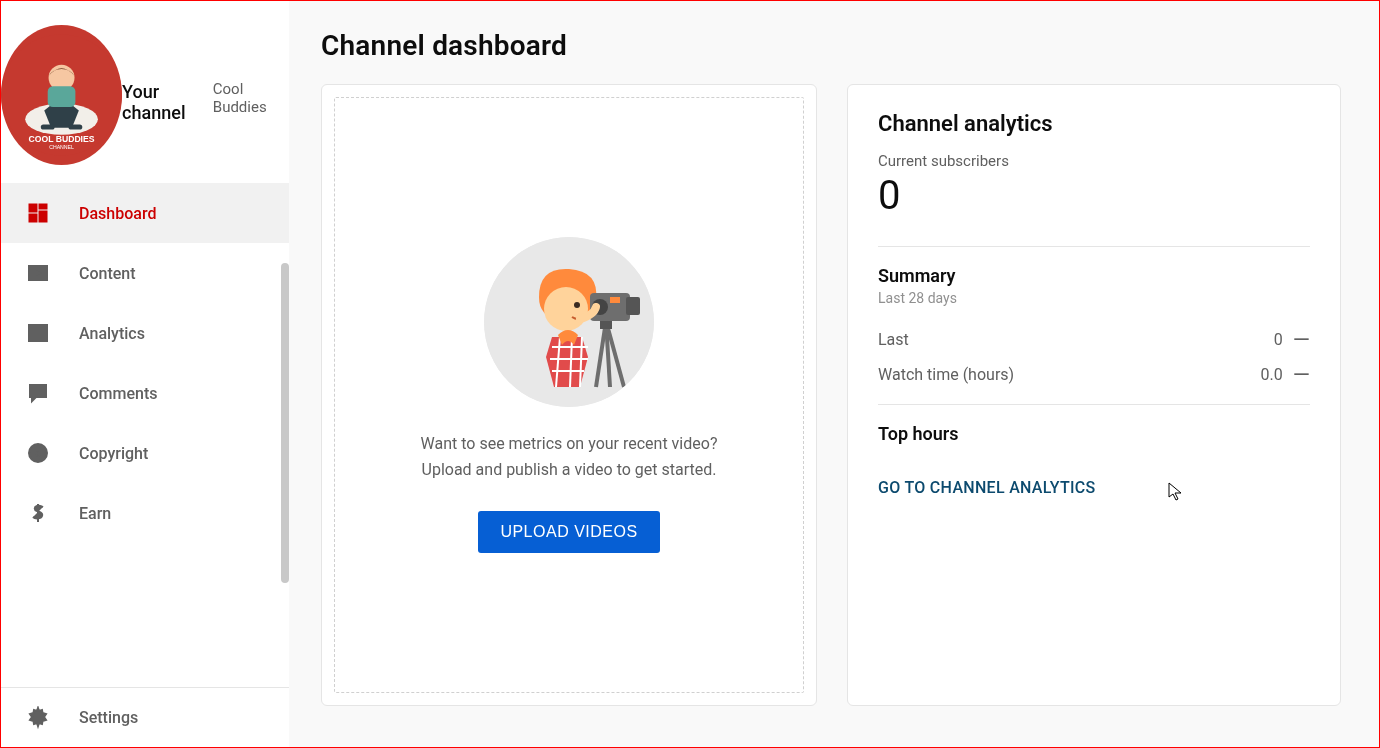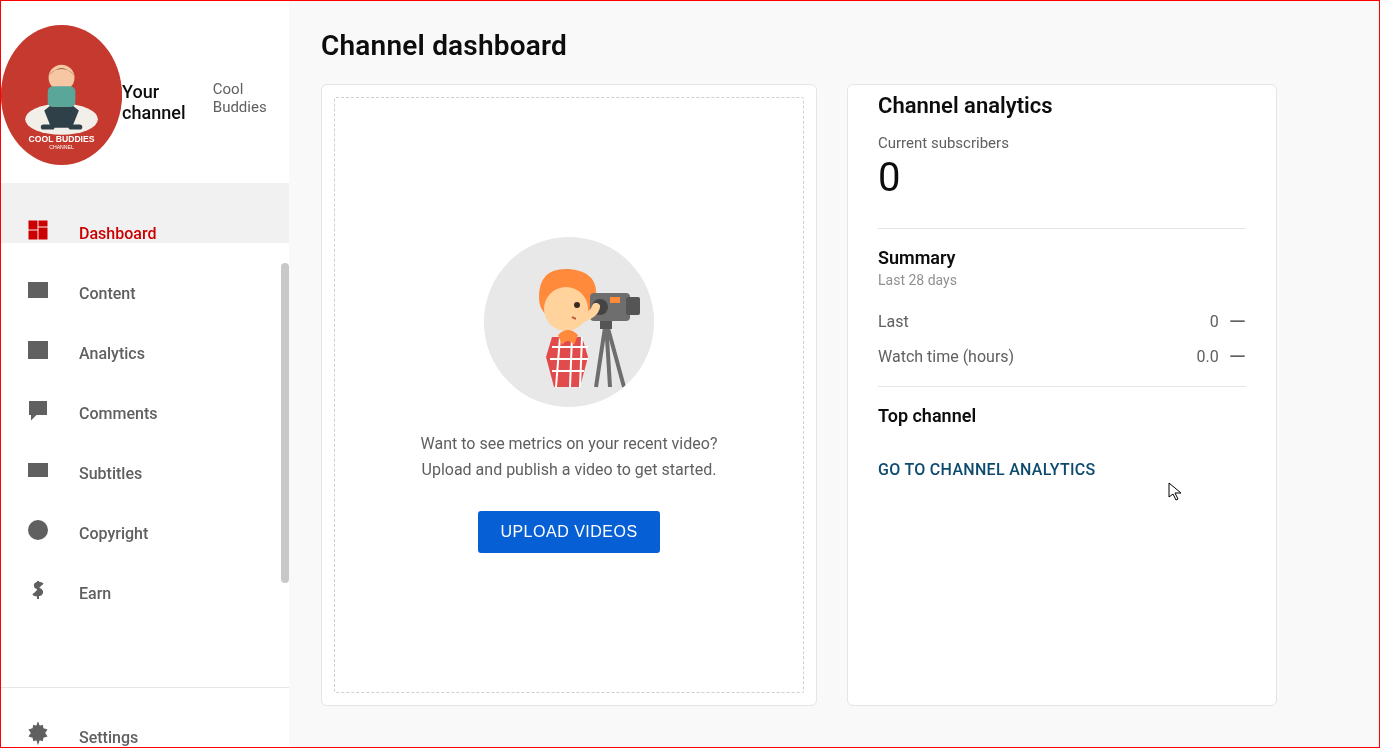--- a/index.html
+++ b/index.html
@@ -39,21 +39,21 @@
     position: relative;
     overflow: hidden;
   }
   .avatar svg { width: 100%; height: 100%; }
   .your-channel { margin-top: 14px; font-size: 18px; font-weight: 500; color:#0d0d0d;}
   .channel-name { margin-top: 6px; font-size: 15px; color: #606060; }
 
   .nav { flex: 1; overflow-y: auto; }
   .nav-item {
     display: flex;
-    align-items: flex-end;
+    align-items: center;
     height: 60px;
     padding: 0 24px;
     cursor: pointer;
     color: #606060;
     font-size: 16px;
     font-weight: 500;
   }
   .nav-item .nav-icon { width: 26px; height: 26px; margin-right: 28px; display:flex;align-items:center;justify-content:center; }
   .nav-item.active {
     background: #f1f1f1;
@@ -119,25 +119,25 @@
     border:none;
     font-size:16px;
     font-weight:500;
     letter-spacing:0.5px;
     padding: 12px 22px;
     border-radius:3px;
     cursor:pointer;
   }
 
   .analytics-card {
-    width: 430px;
+    width: 494px;
     background:#fff;
     border: 1px solid #e5e5e5;
     border-radius: 6px;
-    padding: 8px 30px 26px;
+    padding: 26px 30px 26px;
   }
   .analytics-title { font-size: 22px; font-weight:600; color:#0d0d0d; margin-bottom: 16px;}
   .subs-label { font-size:15px; color:#606060; margin-bottom:4px;}
   .subs-value { font-size:40px; font-weight:400; color:#0d0d0d; line-height:1.1; margin-bottom: 28px;}
   .hr { height:1px; background:#e5e5e5; margin: 12px 0 18px; }
   .section-title { font-size:18px; font-weight:600; color:#0d0d0d; margin-bottom:4px;}
   .section-sub { font-size:14px; color:#909090; margin-bottom:16px;}
   .stat-row { display:flex; align-items:center; justify-content:space-between; padding: 8px 0; color:#606060; font-size:16px;}
   .stat-row .val { display:flex; align-items:center; gap:10px; color:#606060;}
   .stat-row .dash { color:#606060; font-size:22px; line-height:0; }
@@ -208,32 +208,20 @@
       </div>
       <div class="nav-item">
         <span class="nav-icon">
           <svg viewBox="0 0 24 24" width="24" height="24" fill="none" stroke-width="2">
               <path d="M4 4 H20 V16 H10 L6 20 V16 H4 Z"></path>
               <line x1="8" y1="8" x2="16" y2="8"></line>
               <line x1="8" y1="12" x2="14" y2="12"></line>
             </svg>
         </span>
         <span>Comments</span>
-      </div>
-      <div class="nav-item">
-        <span class="nav-icon">
-          <svg viewBox="0 0 24 24" width="24" height="24" fill="none" stroke-width="2">
-              <rect x="3" y="6" width="18" height="12"></rect>
-              <line x1="6" y1="14" x2="11" y2="14"></line>
-              <line x1="13" y1="14" x2="18" y2="14"></line>
-              <line x1="6" y1="10" x2="9" y2="10"></line>
-              <line x1="11" y1="10" x2="18" y2="10"></line>
-            </svg>
-        </span>
-        <span>Subtitles</span>
       </div>
       <div class="nav-item">
         <span class="nav-icon">
           <svg viewBox="0 0 24 24" width="24" height="24" fill="none" stroke-width="2">
               <circle cx="12" cy="12" r="9"></circle>
               <text x="12" y="16" text-anchor="middle" font-size="10" fill="#606060" stroke="none">c</text>
             </svg>
         </span>
         <span>Copyright</span>
       </div>
@@ -317,21 +305,21 @@
         </div>
         <div class="stat-row">
           <span>Watch time (hours)</span>
           <span class="val">
             <span>0.0</span>
             <span class="dash">—</span>
           </span>
         </div>
 
         <div class="hr"></div>
-        <div class="section-title">Top channel</div>
+        <div class="section-title">Top hours</div>
 
         <a class="go-link">GO TO CHANNEL ANALYTICS</a>
       </section>
     </div>
   </main>
 </div>
 
 <svg class="cursor-arrow" width="16" height="20">
   <path d="M1 1 L1 15 L5 12 L8 18 L10 17 L7 11 L13 11 Z" fill="#fff" stroke="#000" stroke-width="1"></path>
 </svg>

